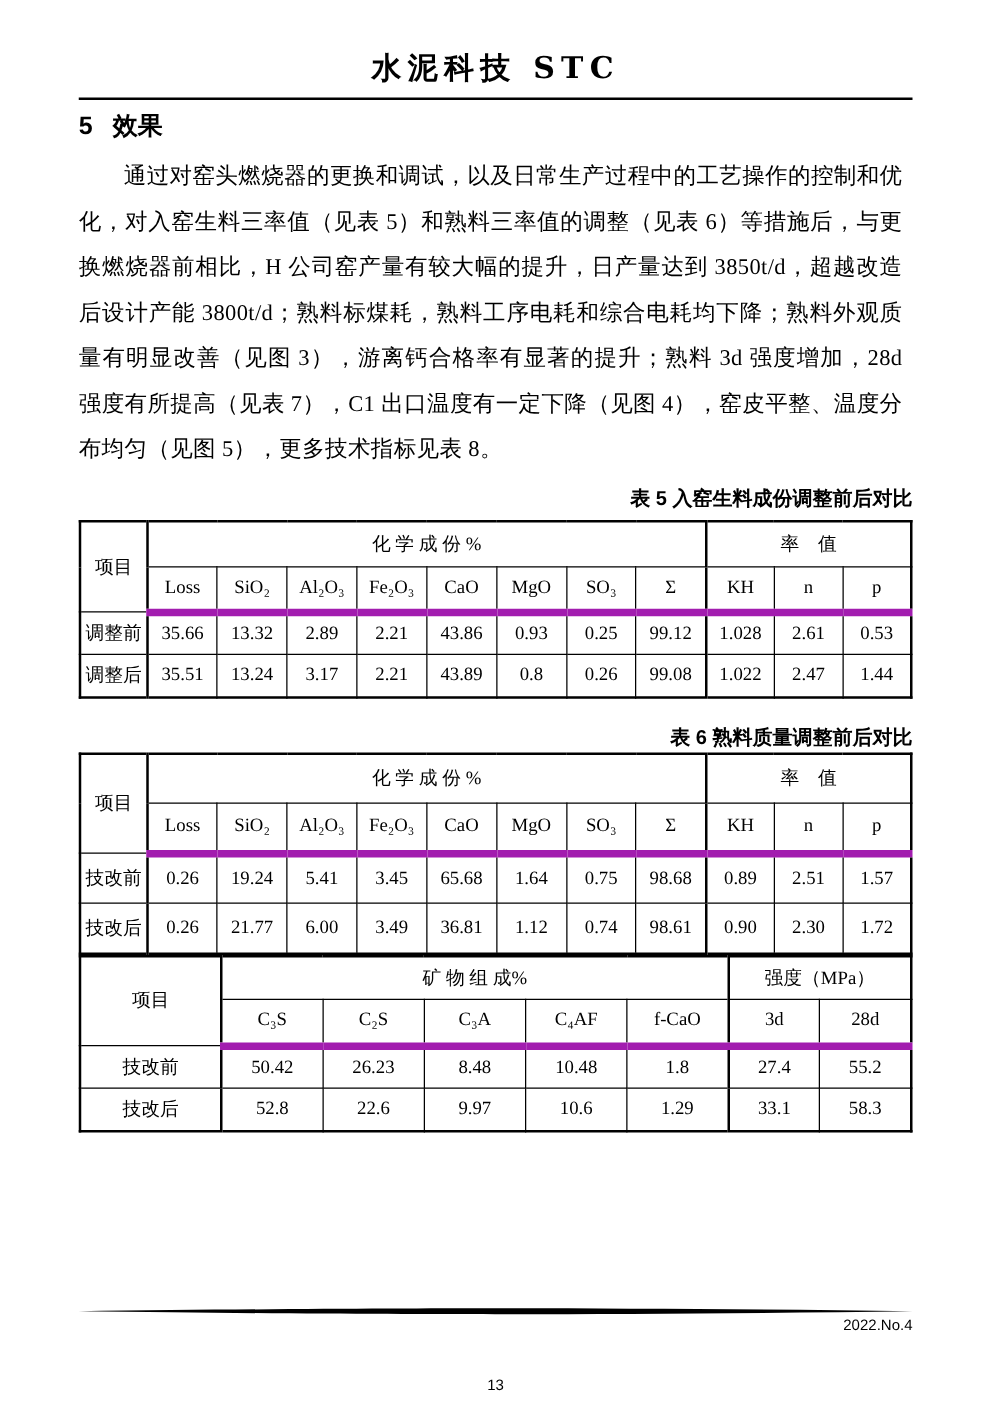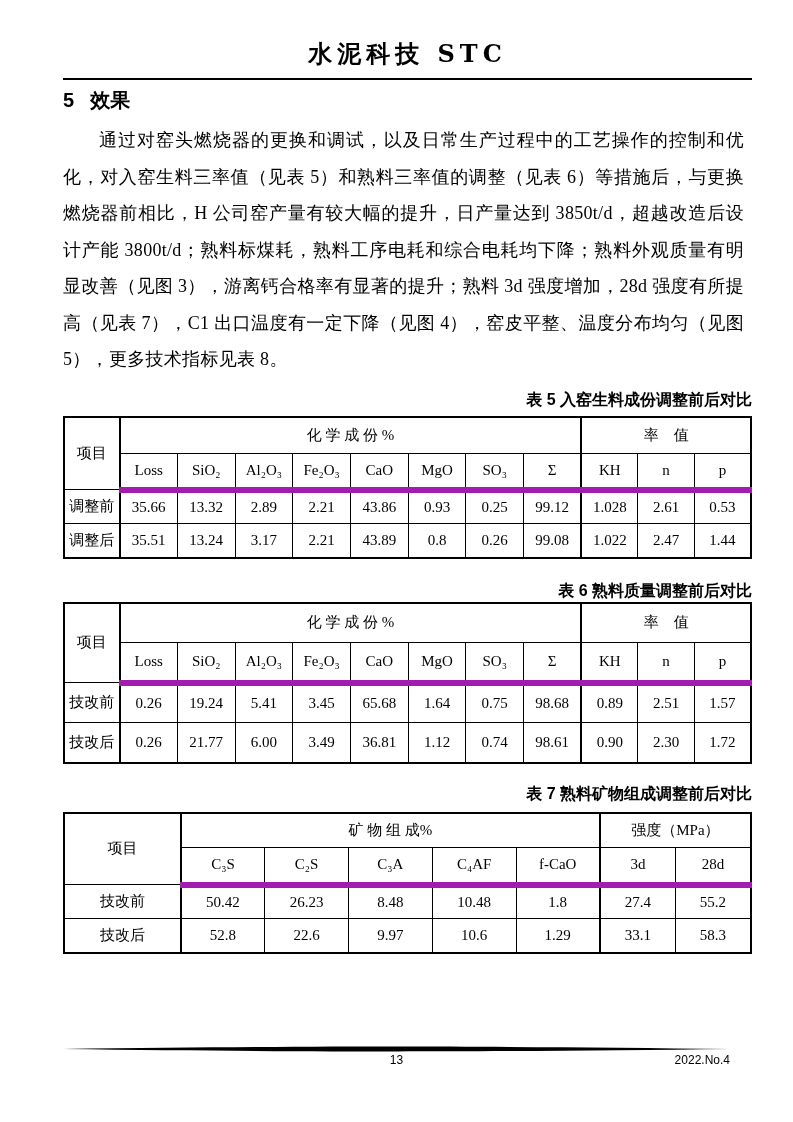--- a/index.html
+++ b/index.html
@@ -3,21 +3,21 @@
 <meta charset="utf-8">
 <style>
   * { box-sizing: border-box; }
   html, body { margin: 0; padding: 0; background: #ffffff; }
   body {
     width: 793px; height: 1122px; position: relative;
     font-family: "Liberation Serif", "DejaVu Serif", "DejaVu Sans", serif;
     color: #000;
     overflow: hidden;
   }
-  .page { position: absolute; inset: 0; padding: 38px 41px 0 63px; }
+  .page { position: absolute; inset: 0; padding: 38px 63px 0 63px; }
 
   .journal-title {
     text-align: center; font-size: 24px; font-weight: 600;
     letter-spacing: 5px; height: 32px;
     font-family: "DejaVu Serif", "Liberation Serif", serif;
   }
   .header-rule { border: 0; border-top: 2.5px solid #000; margin: 8px 0 0 0; }
 
   .section-heading {
     font-family: "Liberation Sans", "DejaVu Sans", sans-serif;
@@ -60,21 +60,21 @@
   .t7 tr.grouphead th { height: 35px; }
   .t7 tr.subhead th   { height: 37px; }
   .t7 tbody td        { height: 34px; }
 
   .footer { position: absolute; left: 63px; right: 63px; top: 1046px; }
   .footer-line { display: block; width: 100%; height: 6px; }
   .footer-meta {
     position: relative; height: 16px; margin-top: 1px;
     font-family: "Liberation Sans", "DejaVu Sans", sans-serif; font-size: 12px;
   }
-  .footer-page-num { position: absolute; left: 50%; transform: translateX(-50%); }
+  .footer-page-num { position: absolute; left: 50%; transform: translateX(-50%); margin-top: 48px; }
   .footer-issue { position: absolute; right: 0; }
 </style>
 </head>
 <body>
 
 <div class="page">
 
   <div class="journal-title">水泥科技 STC</div>
   <hr class="header-rule">
 
@@ -214,21 +214,20 @@
         <td>1.12</td>
         <td>0.74</td>
         <td>98.61</td>
         <td class="thick-left">0.90</td>
         <td>2.30</td>
         <td>1.72</td>
       </tr>
     </tbody>
   </table>
 
-  <div class="table-caption cap7">表 7 熟料矿物组成调整前后对比</div>
   <table class="data-table t7">
     <colgroup>
       <col style="width:17%">
       <col style="width:12.2%">
         <col style="width:12.2%">
         <col style="width:12.2%">
         <col style="width:12.2%">
         <col style="width:12.2%">
       <col style="width:11%">
         <col style="width:11%">

